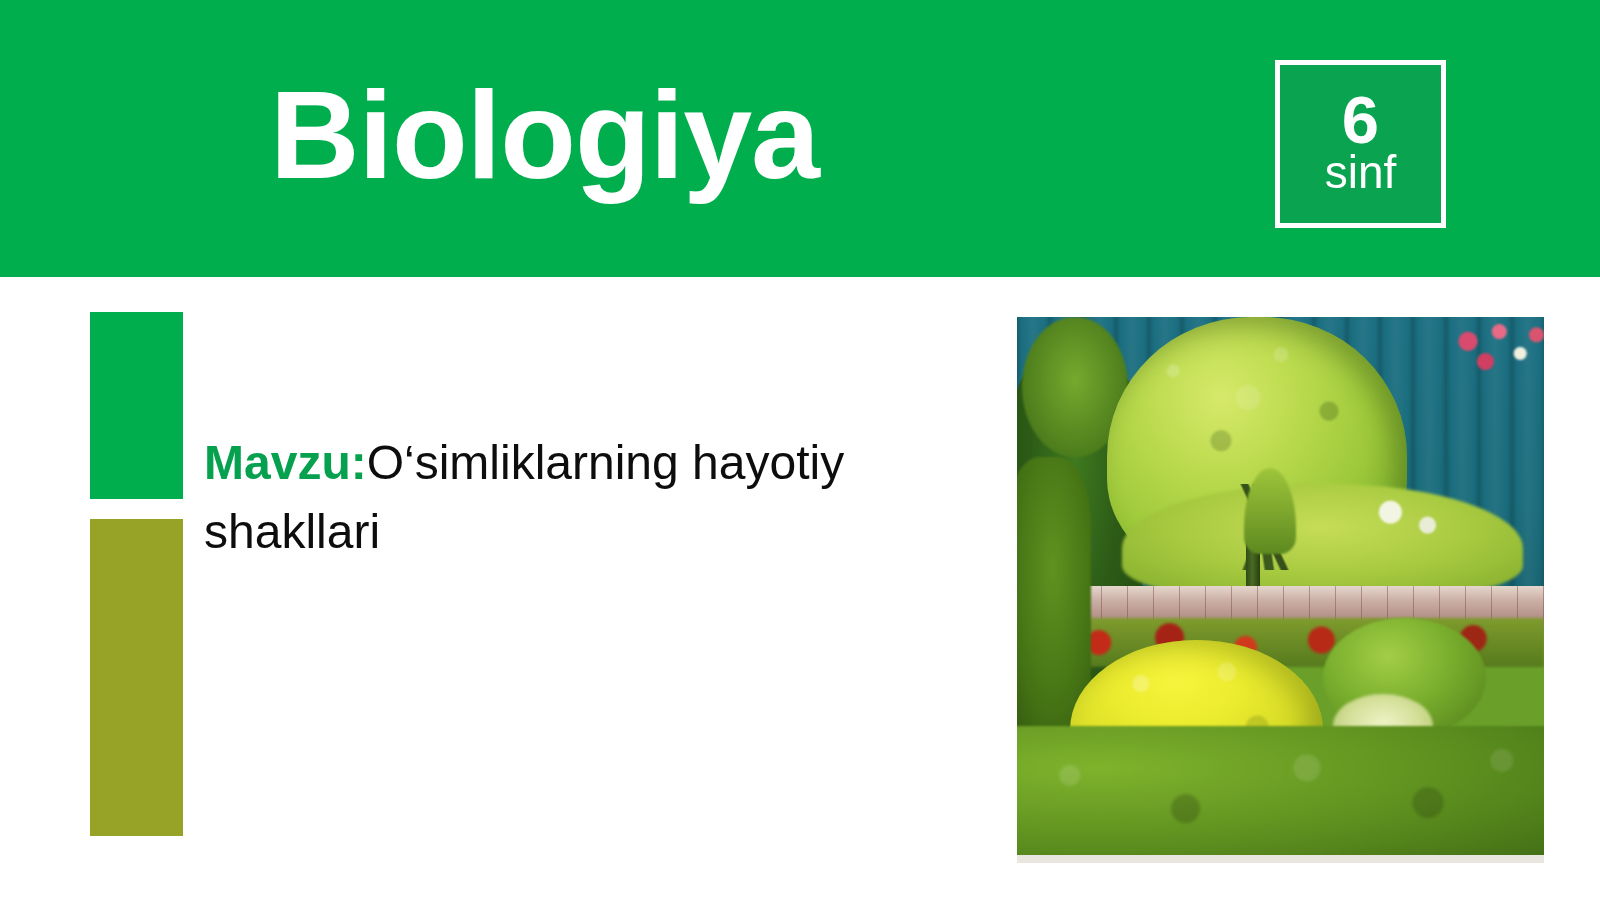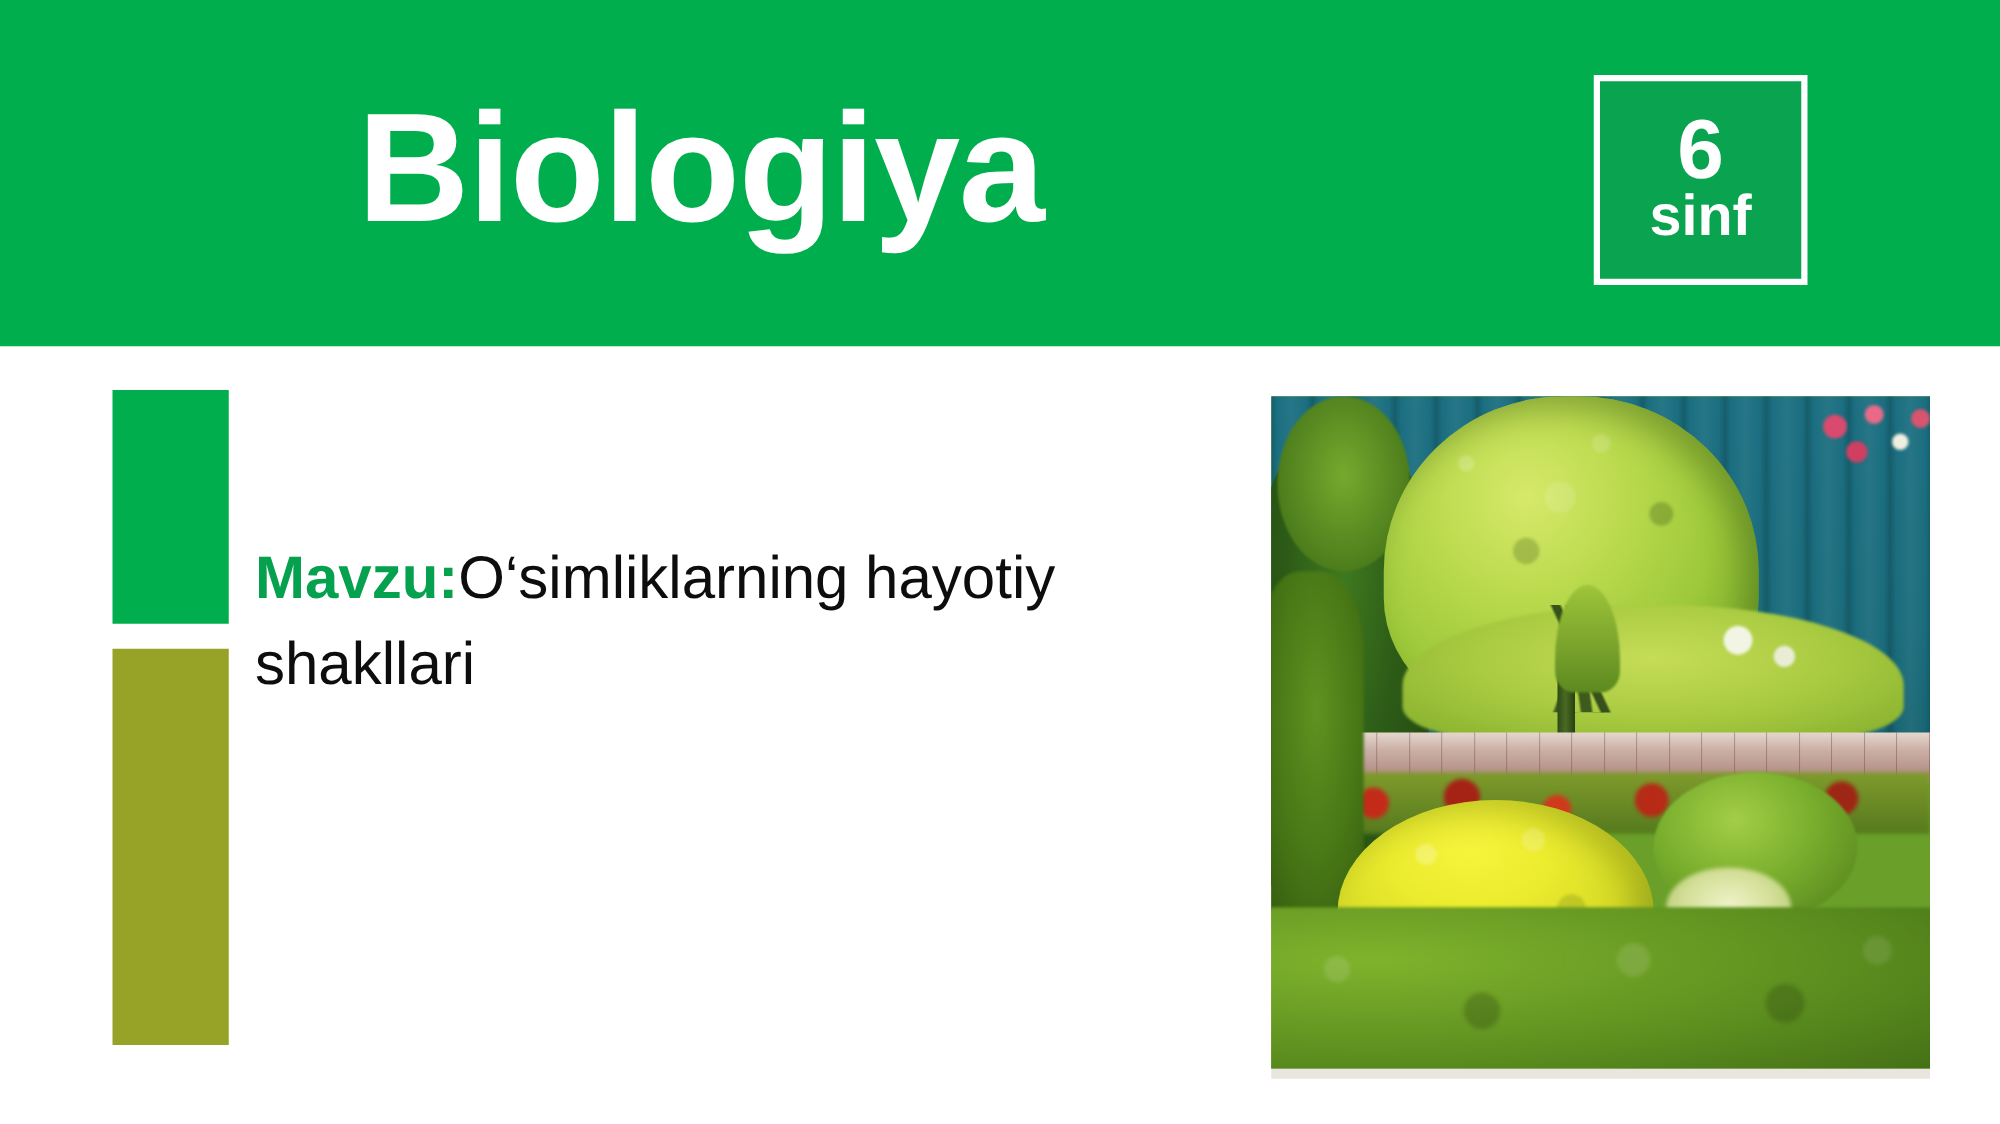--- a/index.html
+++ b/index.html
@@ -28,21 +28,20 @@
   #slide-title {
     position: absolute;
     left: 270px;
     top: 73px;
     font-size: 124px;
     font-weight: bold;
     color: #ffffff;
     letter-spacing: -1px;
     line-height: 1.0;
     white-space: nowrap;
-    margin-left: 16px;
   }
 
   
   #grade-badge {
     position: absolute;
     left: 1275px;
     top: 60px;
     width: 171px;
     height: 168px;
     box-sizing: border-box;
@@ -56,21 +55,21 @@
   #grade-number {
     color: #ffffff;
     font-size: 67px;
     font-weight: bold;
     line-height: 0.92;
     margin-top: -4px;
   }
   #grade-label {
     color: #ffffff;
     font-size: 46px;
-    font-weight: bold;
+    font-weight: normal;
     line-height: 1.0;
     margin-top: -2px;
     text-align: right;
   }
 
   
   #accent-bar-green {
     position: absolute;
     left: 90px;
     top: 312px;

